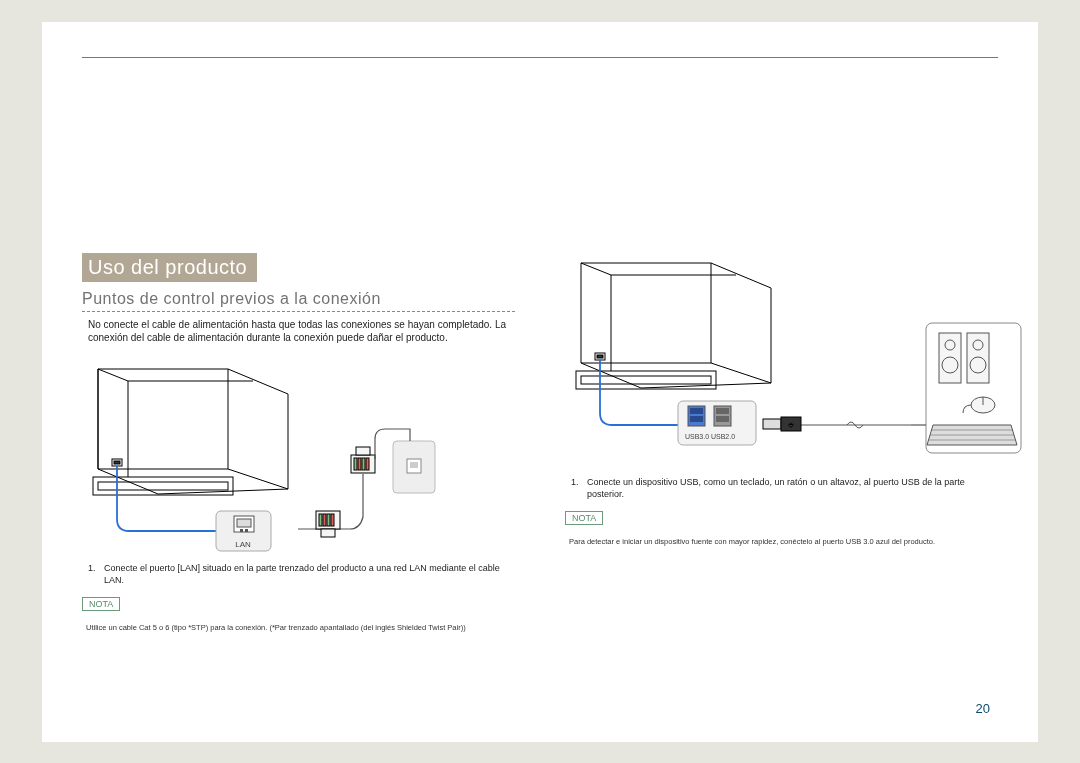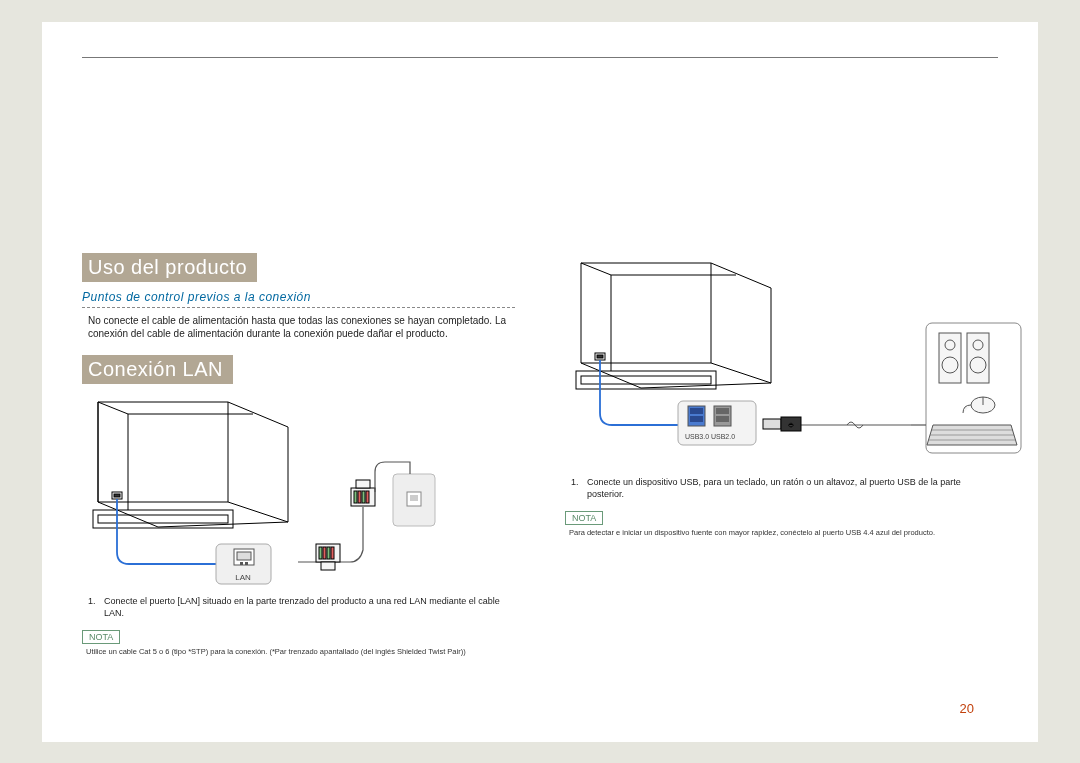--- a/index.html
+++ b/index.html
@@ -35,27 +35,26 @@
     display: inline-block;
     background: #b2a794;
     color: #fff;
     font-size: 20px;
     letter-spacing: 0.5px;
     padding: 3px 10px 3px 6px;
     margin-bottom: 8px;
     white-space: nowrap;
   }
   .subhead {
-    font-size: 12px;
-    color: #0369a1;
+    font-size: 16px;
+    color: #737373;
     letter-spacing: 0.5px;
     border-bottom: 1px dashed #888;
     padding-bottom: 3px;
     margin-bottom: 6px;
-    font-style: italic;
   }
   .bodytext {
     font-size: 10px;
     color: #222;
     line-height: 1.35;
     margin-bottom: 14px;
     padding-left: 6px;
   }
   .list-item {
     font-size: 9px;
@@ -67,55 +66,54 @@
     margin-top: 8px;
     margin-bottom: 6px;
   }
   .list-item .num { min-width: 10px; }
   .nota-tag {
     display: inline-block;
     border: 1px solid #6a9a79;
     color: #5a8a69;
     font-size: 9px;
     padding: 1px 6px;
-    margin-bottom: 3px;
+    margin-bottom: 12px;
   }
   .finetext {
     font-size: 7.5px;
     color: #333;
     line-height: 1.35;
     padding-left: 4px;
   }
   .diagram {
     margin-left: 6px;
     text-align: right;
   }
   svg { display: block; }
   .pnum {
     position: absolute;
-    right: 64px;
+    right: 48px;
     bottom: 26px;
     font-size: 13px;
-    color: #c2410c;
+    color: #0c4a6e;
   }
 </style>
 </head>
 <body>
 
 <div class="page">
   <div class="rule"></div>
 
   <div class="columns">
 
     <div class="col">
       <div class="band">Uso del producto</div>
       <div class="subhead">Puntos de control previos a la conexión</div>
       <div class="bodytext">No conecte el cable de alimentación hasta que todas las conexiones se hayan completado. La conexión del cable de alimentación durante la conexión puede dañar el producto.</div>
 
-      <div class="band">Conexión LAN</div>
 
       <div class="diagram">
         <svg width="380" height="195" viewBox="0 0 380 195">
 
           <g stroke="#000" stroke-width="1" fill="none">
             <path d="M10,10 L140,10 L200,35 L200,130 L140,110 L10,110 Z"></path>
             <path d="M140,10 L140,110"></path>
             <path d="M10,10 L10,110"></path>
             <path d="M10,110 L70,135 L200,130"></path>
             <path d="M10,10 L40,22 L40,118 M40,22 L165,22"></path>
@@ -241,22 +239,22 @@
               <line x1="359" y1="182" x2="443" y2="182" stroke-width="0.5"></line>
               <line x1="358" y1="187" x2="444" y2="187" stroke-width="0.5"></line>
             </g>
           </g>
           <path d="M340,172 L355,172" stroke="#555" stroke-width="1.2" fill="none"></path>
         </svg>
       </div>
 
       <div class="list-item">
         <span class="num">1.</span>
-        <span>Conecte un dispositivo USB, para un teclado, un ratón o un altavoz, al puerto USB de la parte posterior.</span>
+        <span>Conecte un dispositivo USB, como un teclado, un ratón o un altavoz, al puerto USB de la parte posterior.</span>
       </div>
       <div class="nota-tag">NOTA</div>
-      <div class="finetext">Para detectar e iniciar un dispositivo fuente con mayor rapidez, conéctelo al puerto USB 4.4 azul del producto.</div>
+      <div class="finetext">Para detectar e iniciar un dispositivo fuente con mayor rapidez, conéctelo al puerto USB 3.0 azul del producto.</div>
     </div>
 
   </div>
 
   <div class="pnum">20</div>
 </div>
 
 </body></html>

